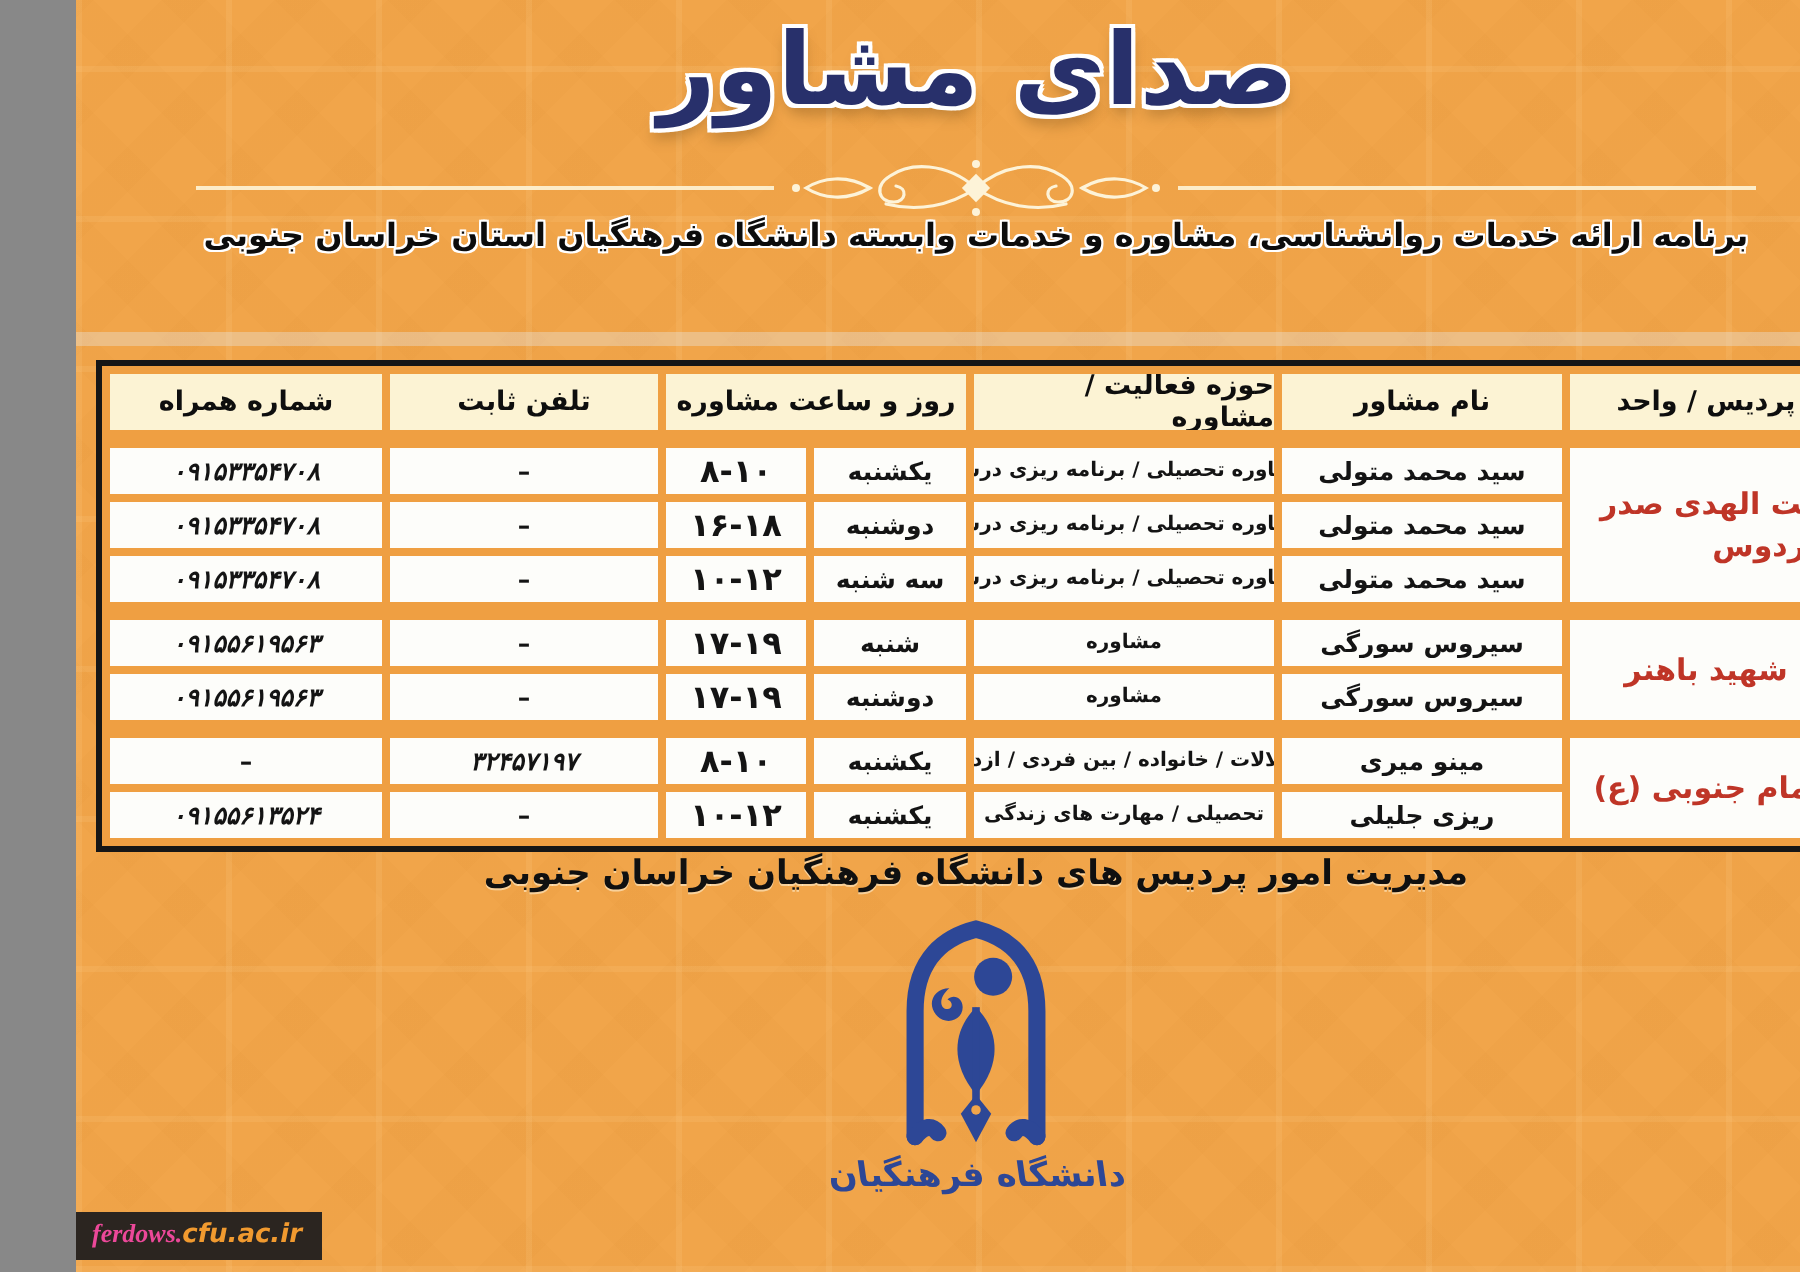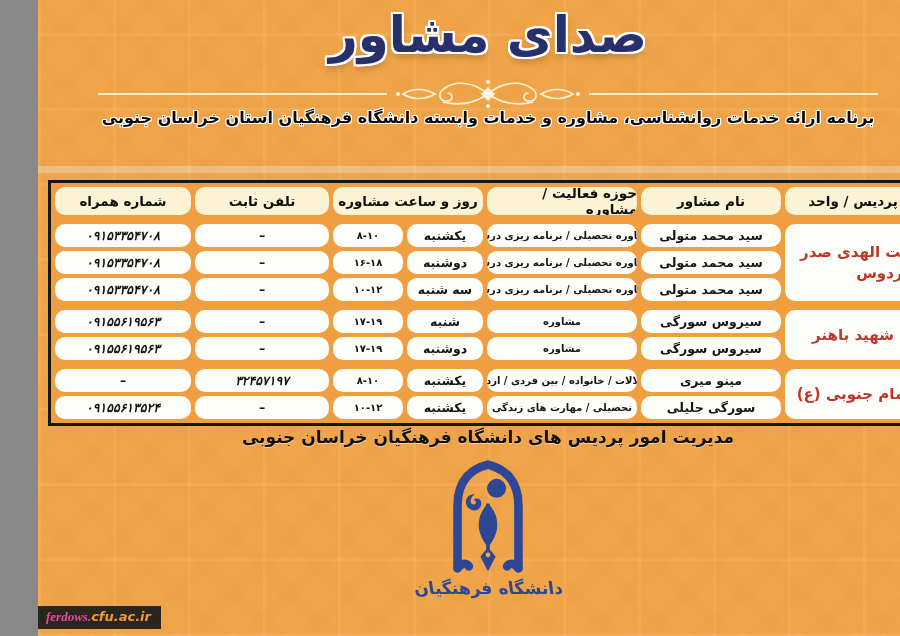--- a/index.html
+++ b/index.html
@@ -39,25 +39,25 @@
   .table-glint{position:absolute;top:166px;left:0;right:0;height:7px;
     background:rgba(232,232,228,0.38);}
   .ctable{
     position:absolute;top:180px;left:10px;right:10px;
     border:3px solid #161616;background:var(--gutter-orange);padding:4px;
   }
   .thead,.tgroup{display:grid;gap:4px;direction:rtl;}
   .thead{grid-template-columns:136px 140px 150px 150px 134px 1fr;grid-auto-rows:28px;margin-bottom:4px;}
   .tgroup{grid-template-columns:136px 140px 150px 76px 70px 134px 1fr;grid-auto-rows:23px;margin-top:9px;}
   .tgroup:first-of-type{margin-top:0;}
-  .th,.td{display:flex;align-items:center;justify-content:center;overflow:hidden;border-radius:10px;}
+  .th,.td{display:flex;align-items:center;justify-content:center;overflow:hidden;}
   .th{background:var(--header-cream);font-size:13.5px;font-weight:800;color:#0e0e0e;}
   .td{background:var(--cell-white);font-size:12.5px;font-weight:700;color:var(--ink);white-space:nowrap;}
   .td.field{font-size:10px;}
-  .td.time{direction:ltr;font-size:10px;text-align:center;}
+  .td.time{direction:ltr;font-size:16px;text-align:center;}
   .td.num{font-size:12.5px;font-style:italic;}
   .campus-cell{color:var(--campus-red);font-size:15px;font-weight:900;text-align:right;
     line-height:1.35;white-space:normal;padding:0 8px;}
   .rows3{grid-row:1 / span 3;} .rows2{grid-row:1 / span 2;}
   .footer-line{
     position:absolute;top:427px;left:0;right:0;text-align:center;
     font-size:17px;font-weight:800;color:#101010;
     text-shadow:0 1px 0 rgba(255,240,210,.6);
   }
   .logo-wrap{position:absolute;top:456px;left:0;right:0;display:flex;
@@ -161,21 +161,21 @@
     <div class="tgroup">
       <div class="td campus-cell rows2">امام جنوبی (ع)</div>
 
       <div class="td">مینو میری</div>
       <div class="td field">اختلالات / خانواده / بین فردی / ازدواج</div>
       <div class="td">یکشنبه</div>
       <div class="td time">۸-۱۰</div>
       <div class="td num">۳۲۴۵۷۱۹۷</div>
       <div class="td">–</div>
 
-      <div class="td">سورگی جلیلی</div>
+      <div class="td">ریزی جلیلی</div>
       <div class="td field">تحصیلی / مهارت های زندگی</div>
       <div class="td">یکشنبه</div>
       <div class="td time">۱۰-۱۲</div>
       <div class="td">–</div>
       <div class="td num">۰۹۱۵۵۶۱۳۵۲۴</div>
     </div>
 
   </div>
 
   <div class="footer-line">مدیریت امور پردیس های دانشگاه فرهنگیان خراسان جنوبی</div>

